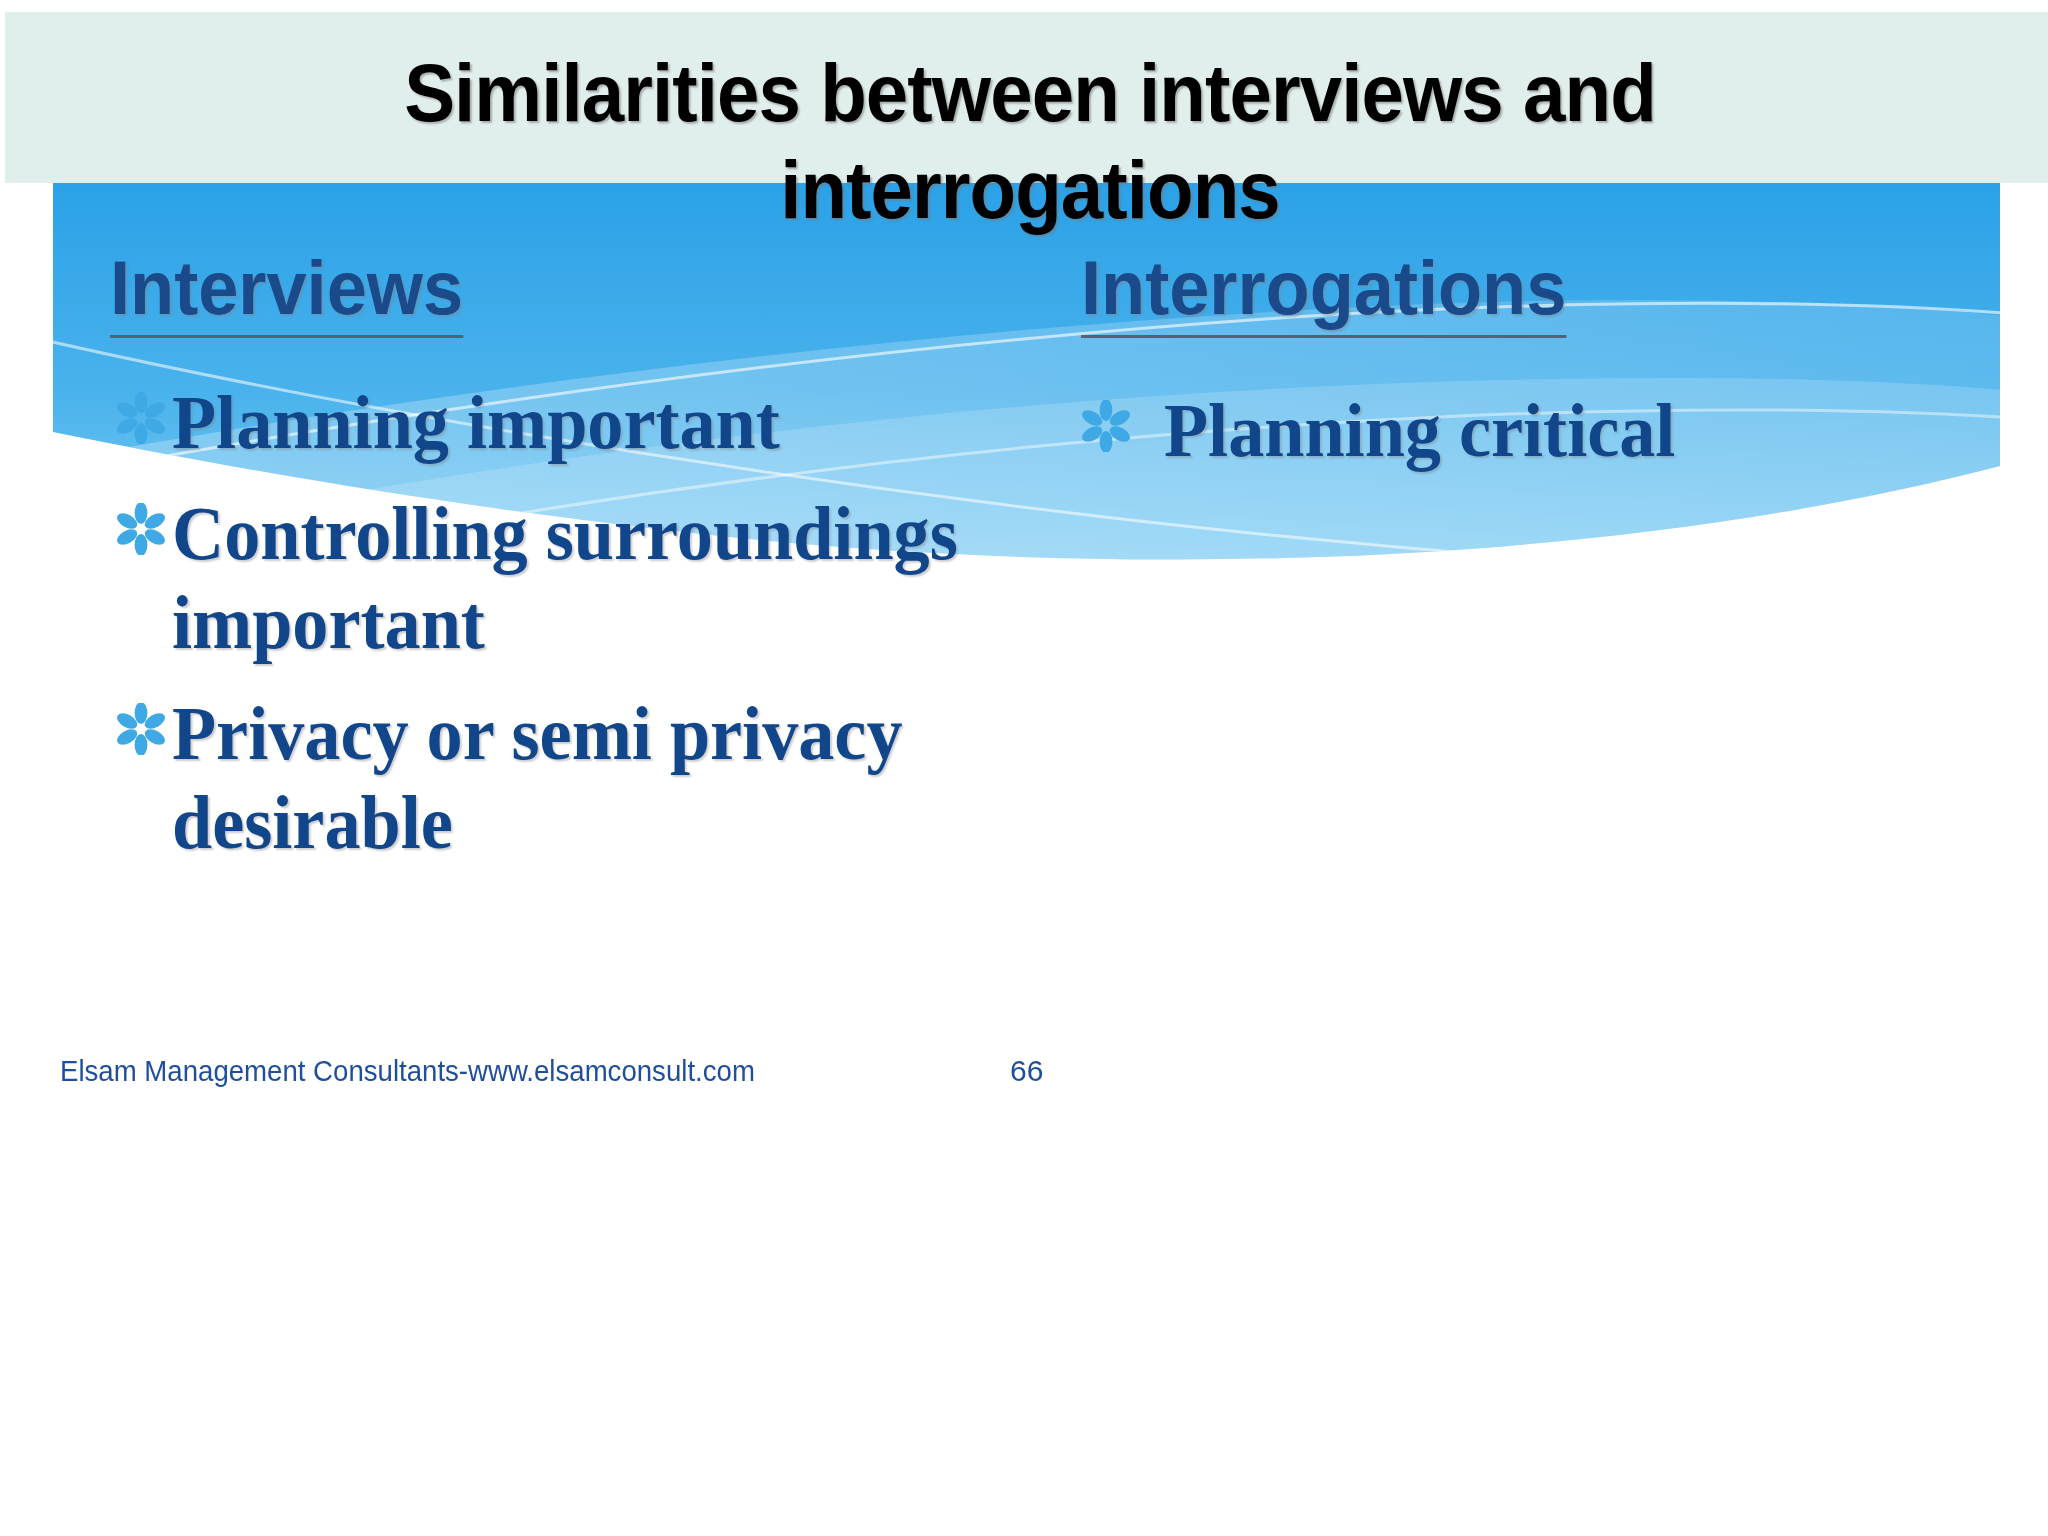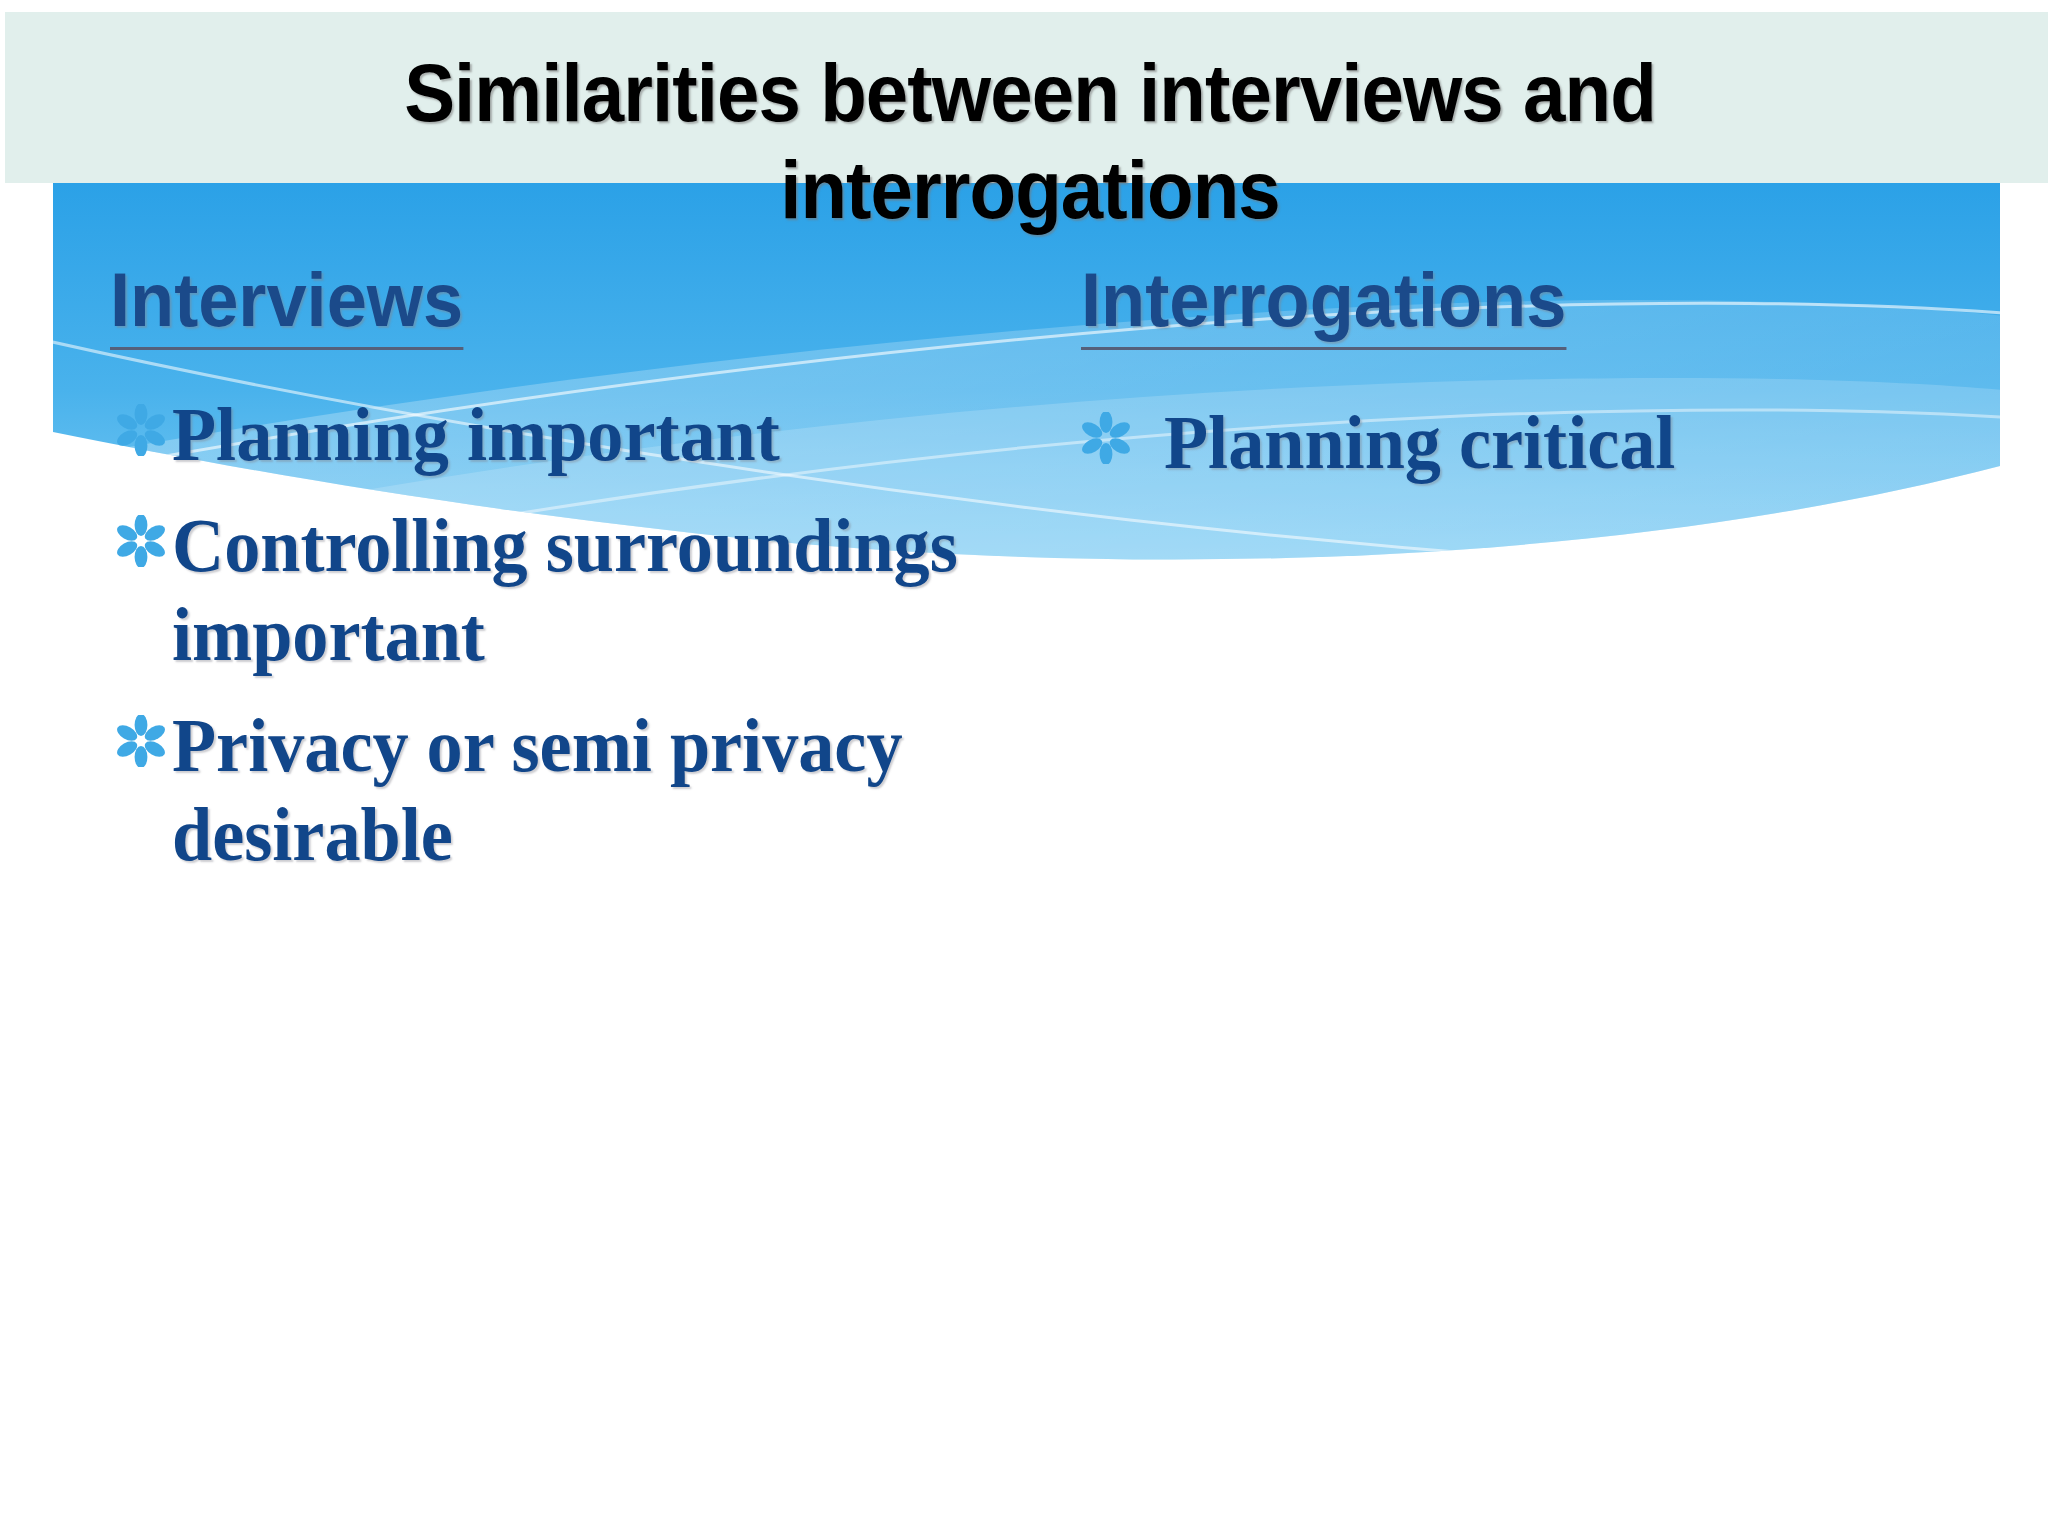--- a/index.html
+++ b/index.html
@@ -65,21 +65,21 @@
     transform: scaleX(0.93);
     transform-origin: 50% 0;
     text-shadow: 2px 2px 2px rgba(120,120,120,0.55);
     z-index: 5;
   }
 
   
   .columns {
     position: absolute;
     left: 0;
-    top: 262px;
+    top: 250px;
     width: 2048px;
     height: 1150px;
     display: flex;
     z-index: 6;
   }
   .col {
     position: relative;
     box-sizing: border-box;
   }
   .col-left  { width: 1020px; padding-left: 110px; padding-right: 20px; }
@@ -291,14 +291,18 @@
           </span>
           <span class="bullet-text">Planning critical</span>
         </li>
 
 
 
       </ul>
     </div>
   </div>
 
+  <div class="footer">
+    <div class="footer-text">Elsam Management Consultants-www.elsamconsult.com</div>
+    <div class="footer-page">66</div>
+  </div>
 
 </div>
 
 </body></html>

